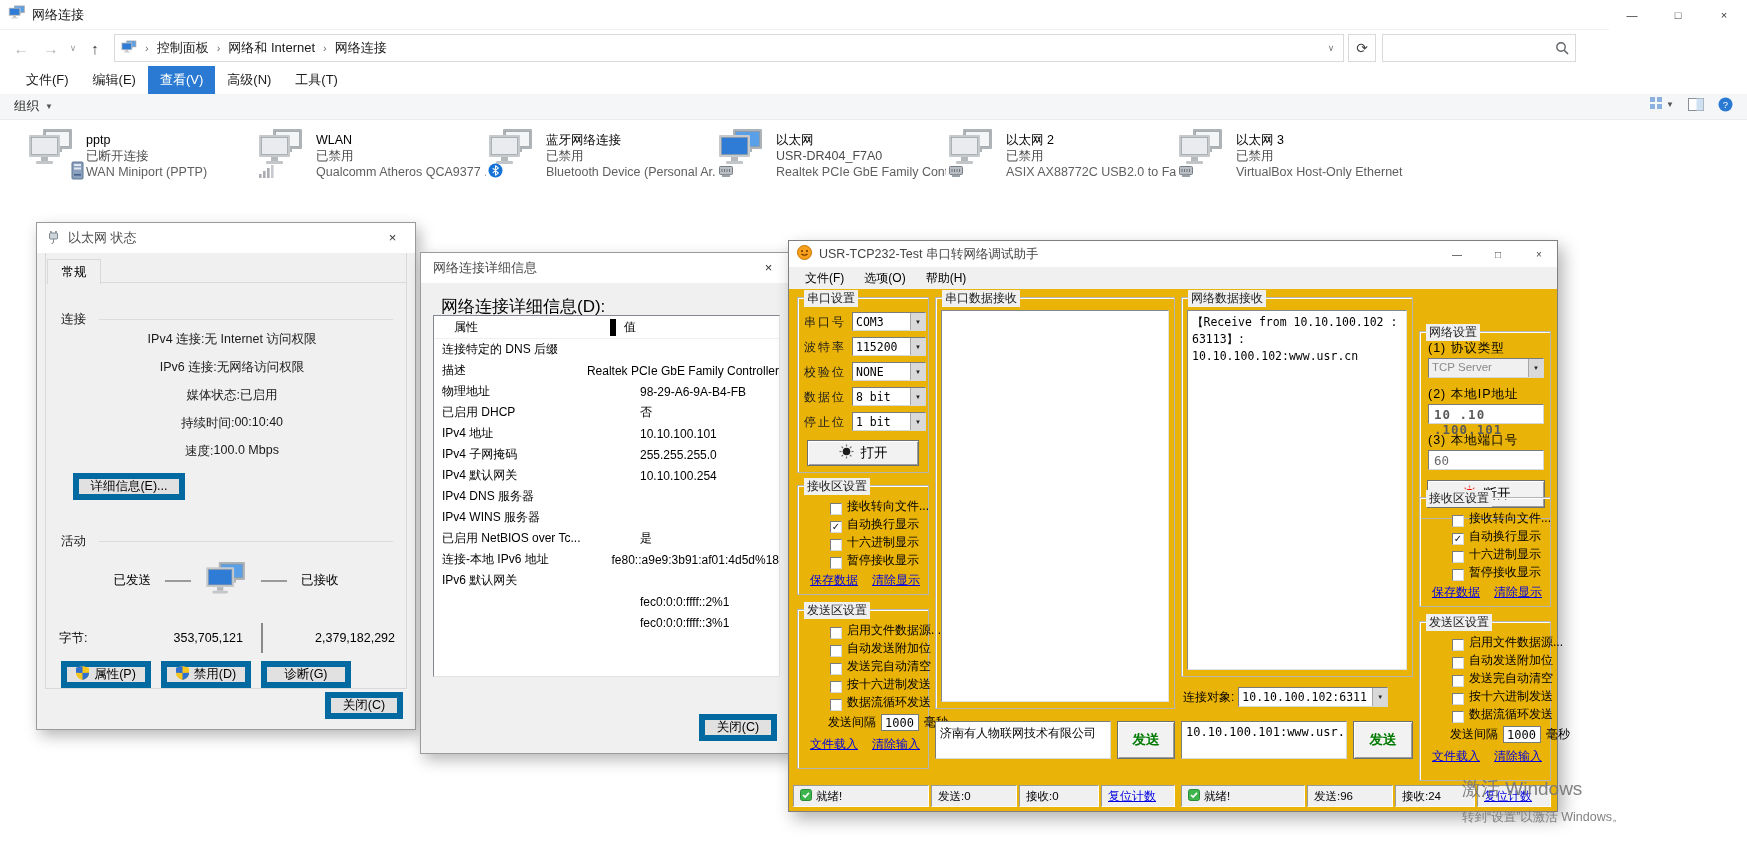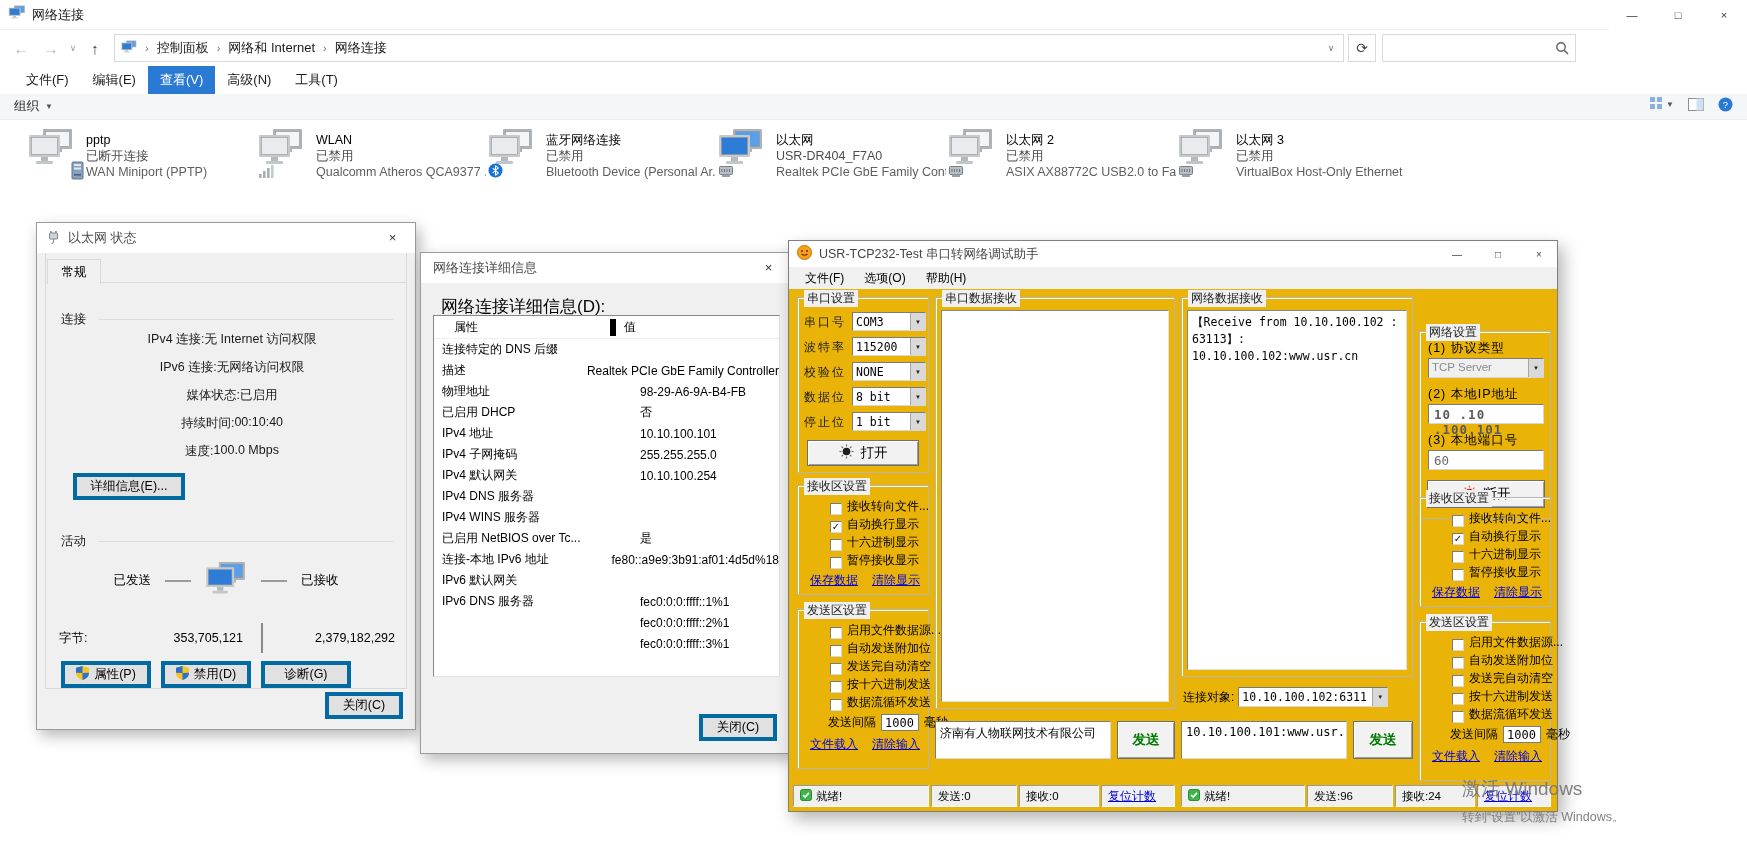--- a/index.html
+++ b/index.html
@@ -43,21 +43,21 @@
   .ad-text { padding-top:4px; font-size:12.5px; line-height:16px; overflow:hidden; white-space:nowrap; }
   .ad-name { color:#000; }
   .ad-status { color:#4c4c4c; }
   .ad-device { color:#5f5f5f; }
 
   
   .dlg { position:absolute; background:#f0f0f0; border:1px solid #9b9b9b; box-shadow:4px 6px 14px rgba(0,0,0,.28); }
   .dlg-title { height:30px; background:#fff; display:flex; align-items:center; padding-left:10px; font-size:13px; color:#4c4c4c; }
   .dlg-title .t { margin-left:8px; }
   .dlg-close { position:absolute; right:0; top:0; width:45px; height:29px; border:none; background:#fff; color:#333; font-size:13px; }
-  .btn { background:#e1e1e1; border:4px solid #0369a1; font-size:12.5px; color:#000; display:inline-flex; align-items:center; justify-content:center; gap:5px; font-family:"Liberation Sans",sans-serif; }
+  .btn { background:#e1e1e1; border:6px solid #0369a1; font-size:12.5px; color:#000; display:inline-flex; align-items:center; justify-content:center; gap:5px; font-family:"Liberation Sans",sans-serif; }
 
   
   #status-dialog { left:36px; top:222px; width:380px; height:508px; z-index:10; }
   .tabstrip { position:relative; height:26px; margin:4px 8px 0 8px; }
   .tab { position:absolute; left:2px; top:2px; width:54px; height:25px; background:#f0f0f0; border:1px solid #d9d9d9; border-bottom:none; display:flex; align-items:center; justify-content:center; font-size:12.5px; z-index:2; }
   .tabline { position:absolute; left:0; right:0; bottom:0; border-top:1px solid #d9d9d9; }
   .tabpage { position:absolute; left:8px; top:30px; right:8px; bottom:40px; border:1px solid #d9d9d9; border-top:none; }
   .sec-hdr { position:absolute; font-size:12.5px; color:#1a1a1a; }
   .sec-line { position:absolute; height:1px; background:#dcdcdc; }
   .st-row { position:absolute; left:32px; right:20px; display:flex; justify-content:center; font-size:12.5px; color:#1a1a1a; }
@@ -484,24 +484,20 @@
         </div>
         <div class="dd-row">
           <span class="c1">连接-本地 IPv6 地址</span>
           <span class="c2">fe80::a9e9:3b91:af01:4d5d%18</span>
         </div>
         <div class="dd-row">
           <span class="c1">IPv6 默认网关</span>
           <span class="c2"></span>
         </div>
         <div class="dd-row">
-          <span class="c1">IPv6 DNS 服务器</span>
-          <span class="c2">fec0:0:0:ffff::1%1</span>
-        </div>
-        <div class="dd-row">
           <span class="c1"></span>
           <span class="c2">fec0:0:0:ffff::2%1</span>
         </div>
         <div class="dd-row">
           <span class="c1"></span>
           <span class="c2">fec0:0:0:ffff::3%1</span>
         </div>
       </div>
     <button class="btn" id="dd-close">关闭(C)</button>
   </div>

